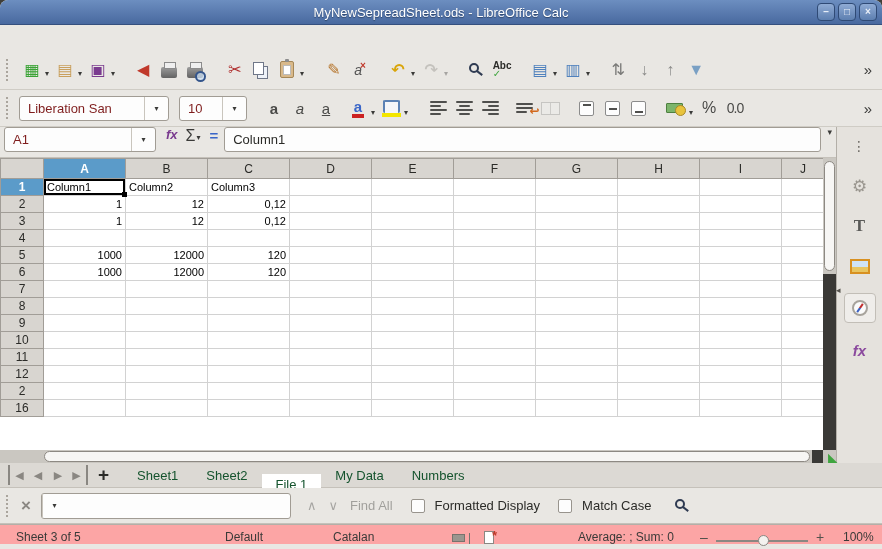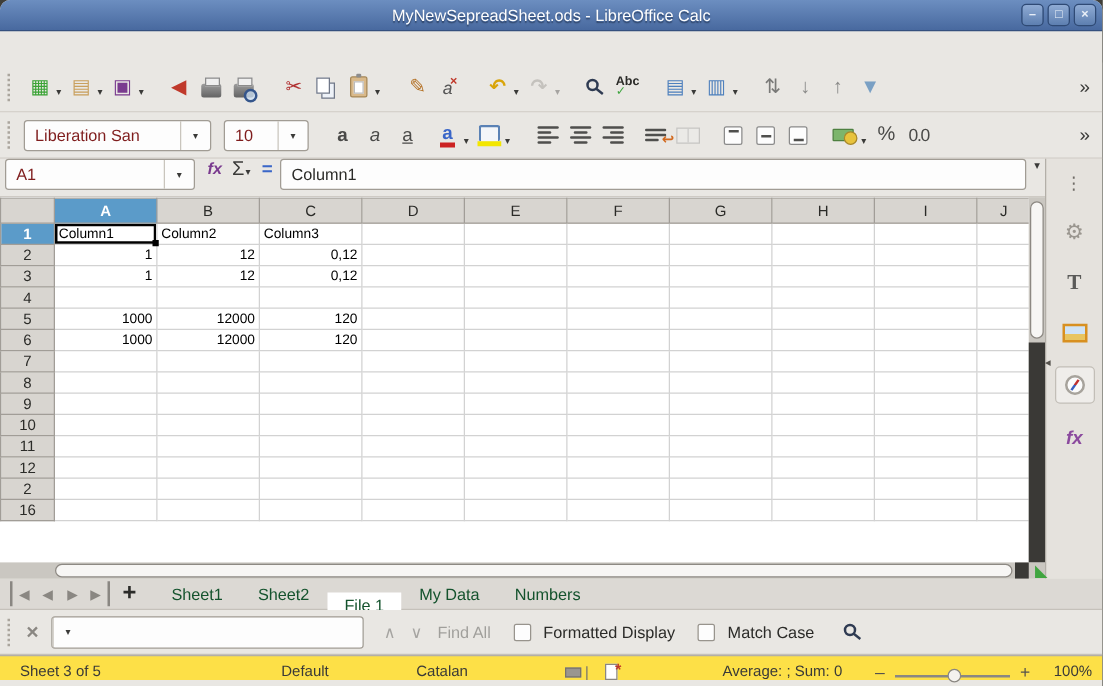--- a/index.html
+++ b/index.html
@@ -130,21 +130,21 @@
   
   .findbar{position:absolute;top:488px;left:0;width:882px;height:36px;background:#e9e7e3;display:flex;align-items:center;border-bottom:1px solid #c5c1ba;}
   .fclose{font-size:17px;font-weight:bold;color:#8a8782;margin:0 10px 0 2px;}
   .findcombo{width:250px;height:26px;}
   .findcombo input{border:none;outline:none;background:transparent;flex:1;font-size:13px;padding:0 8px;font-family:inherit;color:#2b2b28;}
   .fnav{font-size:13px;color:#3a3a38;margin:0 6px;}
   .flabel{font-size:13px;color:#2b2b28;margin:0 6px;}
   .checkbox{width:14px;height:14px;background:#fdfdfd;border:1px solid #98948d;border-radius:2px;margin:0 4px 0 12px;}
 
   
-  .statusbar{position:absolute;top:524px;left:0;width:882px;height:20px;background:#fde047;border-top:1px solid #b3afa8;font-size:12px;color:#3a3a38;}
+  .statusbar{position:absolute;top:524px;left:0;width:882px;height:20px;background:#fca5a5;border-top:1px solid #b3afa8;font-size:12px;color:#3a3a38;}
   .st{position:absolute;top:5px;}
   .st-sheet{left:16px;} .st-style{left:225px;} .st-lang{left:333px;}
   .i-ins{position:absolute;left:452px;top:9px;width:13px;height:8px;background:#9a968f;border:1px solid #77736d;}
   .i-ins::after{content:"";position:absolute;right:-6px;top:-2px;width:1px;height:11px;background:#77736d;}
   .i-mod{position:absolute;left:484px;top:6px;width:10px;height:13px;background:#fff;border:1px solid #8a8782;}
   .i-mod .star{position:absolute;right:-4px;top:-4px;color:#c0392b;font-size:13px;font-weight:bold;}
   .st-sum{left:578px;}
   .zo{position:absolute;left:700px;top:4px;font-size:14px;color:#55524d;}
   .ztrack{position:absolute;left:716px;top:15px;width:92px;height:2px;background:#8a8782;}
   .zthumb{position:absolute;left:42px;top:-5px;width:11px;height:11px;background:#f4f2ef;border:1px solid #8a8782;border-radius:50%;}

